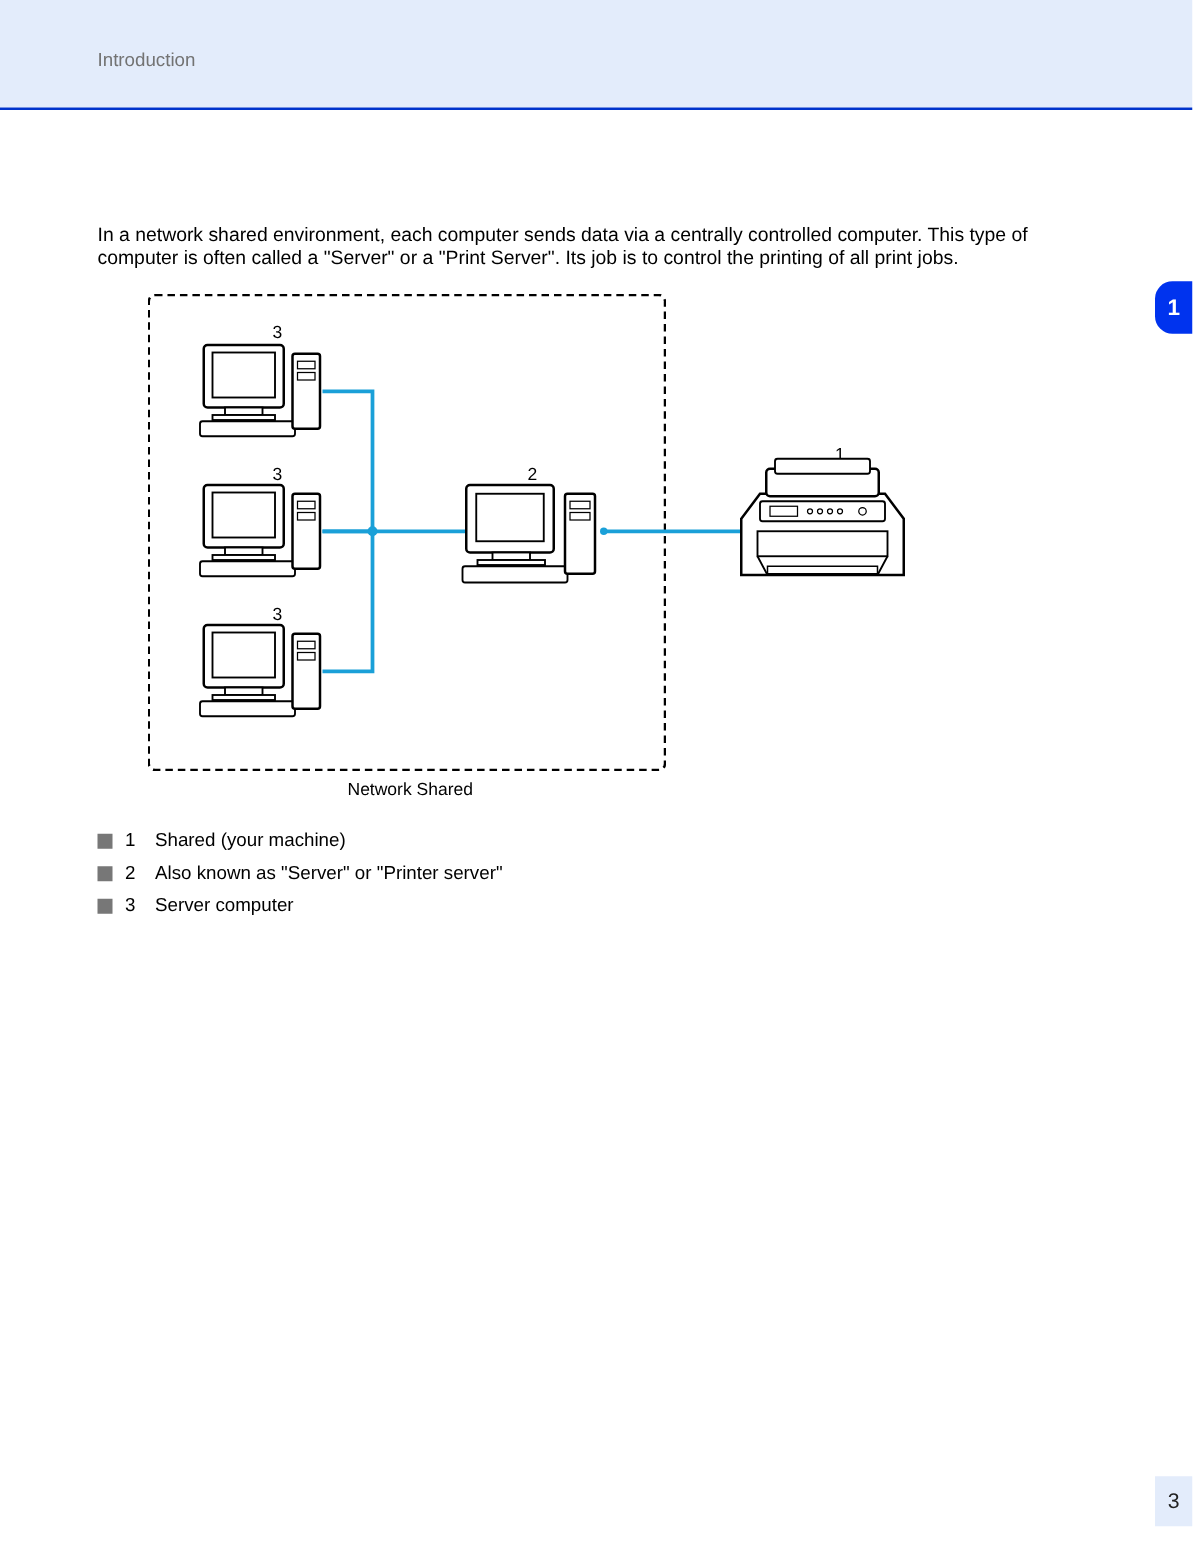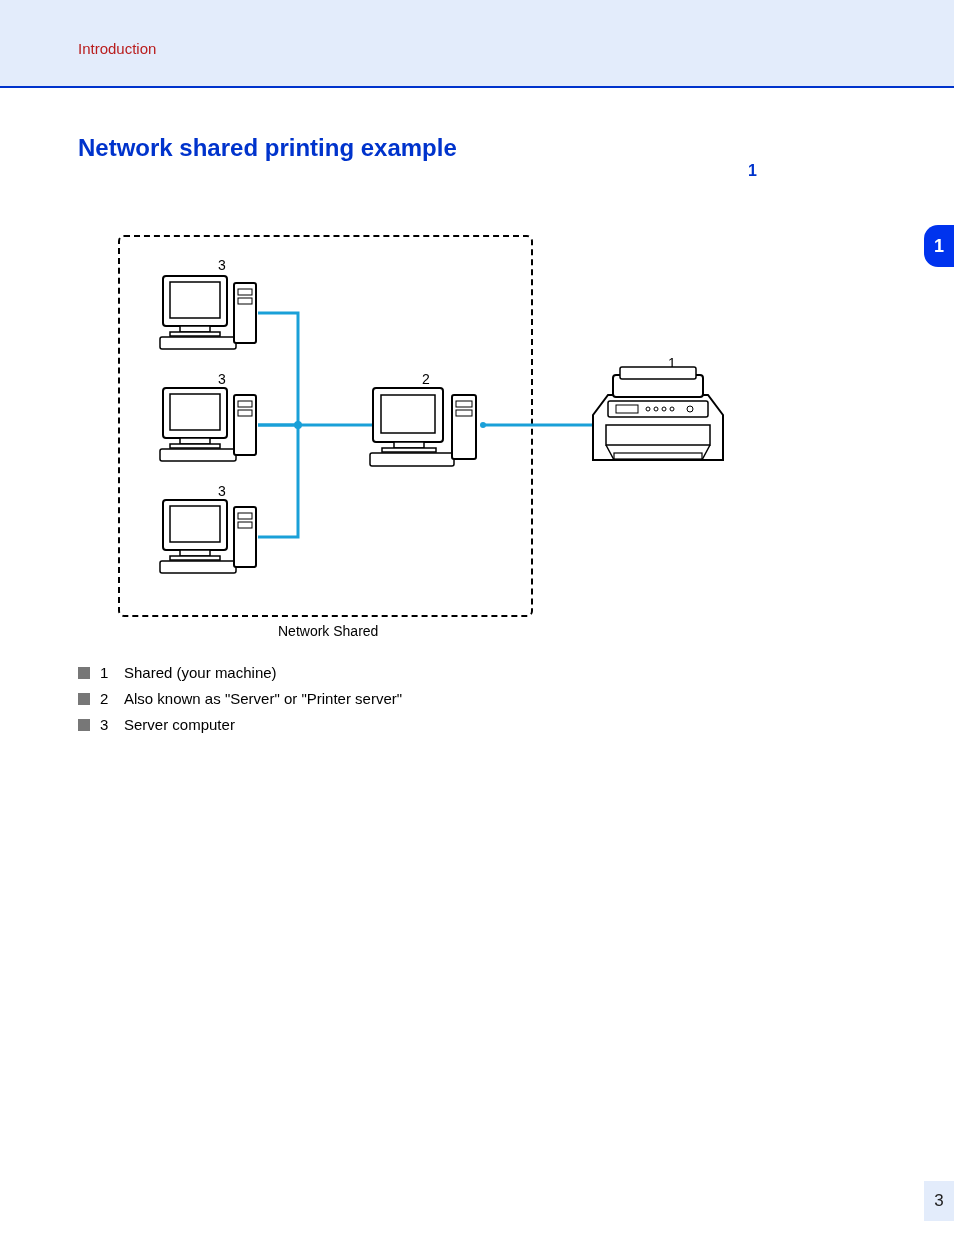--- a/index.html
+++ b/index.html
@@ -1,20 +1,20 @@
 <!DOCTYPE html>
 <html><head>
 <meta charset="utf-8">
 <style>
   * { box-sizing: border-box; margin: 0; padding: 0; }
   html, body { width: 954px; height: 1235px; font-family: Arial, Helvetica, sans-serif; background: #fff; color: #000; }
   .page { position: relative; width: 954px; height: 1235px; }
   .header-band { position: absolute; top: 0; left: 0; width: 954px; height: 86px; background: #e3ecfb; }
   .header-rule { position: absolute; top: 86px; left: 0; width: 954px; height: 2px; background: #0033cc; }
-  .header-text { position: absolute; top: 40px; left: 78px; font-size: 15px; color: #b91c1c; }
+  .header-text { position: absolute; top: 40px; left: 78px; font-size: 15px; color: #737373; }
   .tab { position: absolute; right: 0; top: 225px; width: 30px; height: 42px; background: #0033ee; border-top-left-radius: 14px; border-bottom-left-radius: 14px; color: #fff; display: flex; align-items: center; justify-content: center; font-size: 18px; font-weight: bold; }
   .side-footer { position: absolute; right: 0; bottom: 14px; width: 30px; height: 40px; background: #e3ecfb; color: #222; display: flex; align-items: center; justify-content: center; font-size: 17px; }
   .h2 { position: absolute; left: 78px; top: 134px; font-size: 24px; font-weight: bold; color: #0033cc; }
   .intro { position: absolute; left: 78px; top: 180px; font-size: 15.5px; }
 
   .diagram-wrap { position: absolute; left: 78px; top: 225px; width: 800px; height: 400px; }
   .dashbox { position: absolute; left: 40px; top: 10px; width: 415px; height: 382px; border: 2px dashed #000; border-radius: 6px; }
 
   .netlines { position: absolute; left: 0; top: 0; }
   .node-label { position: absolute; font-size: 14px; text-align: center; }
@@ -36,25 +36,22 @@
 <div class="header-rule"></div>
 <div class="header-text">Introduction</div>
 
 <div class="tab">
   <span>1</span>
 </div>
 <div class="side-footer">
   <span>3</span>
 </div>
 
-<div class="h2">
-  <span>Network shared printing example</span>
-  <span style="color:#0033cc; font-size:16px; vertical-align:super; margin-left:670px;">1</span>
-</div>
 
+<div class="intro" style="width:800px;">In a network shared environment, each computer sends data via a centrally controlled computer. This type of computer is often called a "Server" or a "Print Server". Its job is to control the printing of all print jobs.</div>
 
 <div class="diagram-wrap">
   <div class="dashbox"></div>
 
   <svg class="netlines" width="800" height="400">
     <path d="M 180 88  h 40 V 200 h -40" fill="none" stroke="#1aa0d8" stroke-width="3"></path>
     <path d="M 180 200 h 40" fill="none" stroke="#1aa0d8" stroke-width="3"></path>
     <path d="M 180 312 h 40 V 200" fill="none" stroke="#1aa0d8" stroke-width="3"></path>
     <path d="M 220 200 H 295" fill="none" stroke="#1aa0d8" stroke-width="3"></path>
     <circle cx="220" cy="200" r="4" fill="#1aa0d8"></circle>

